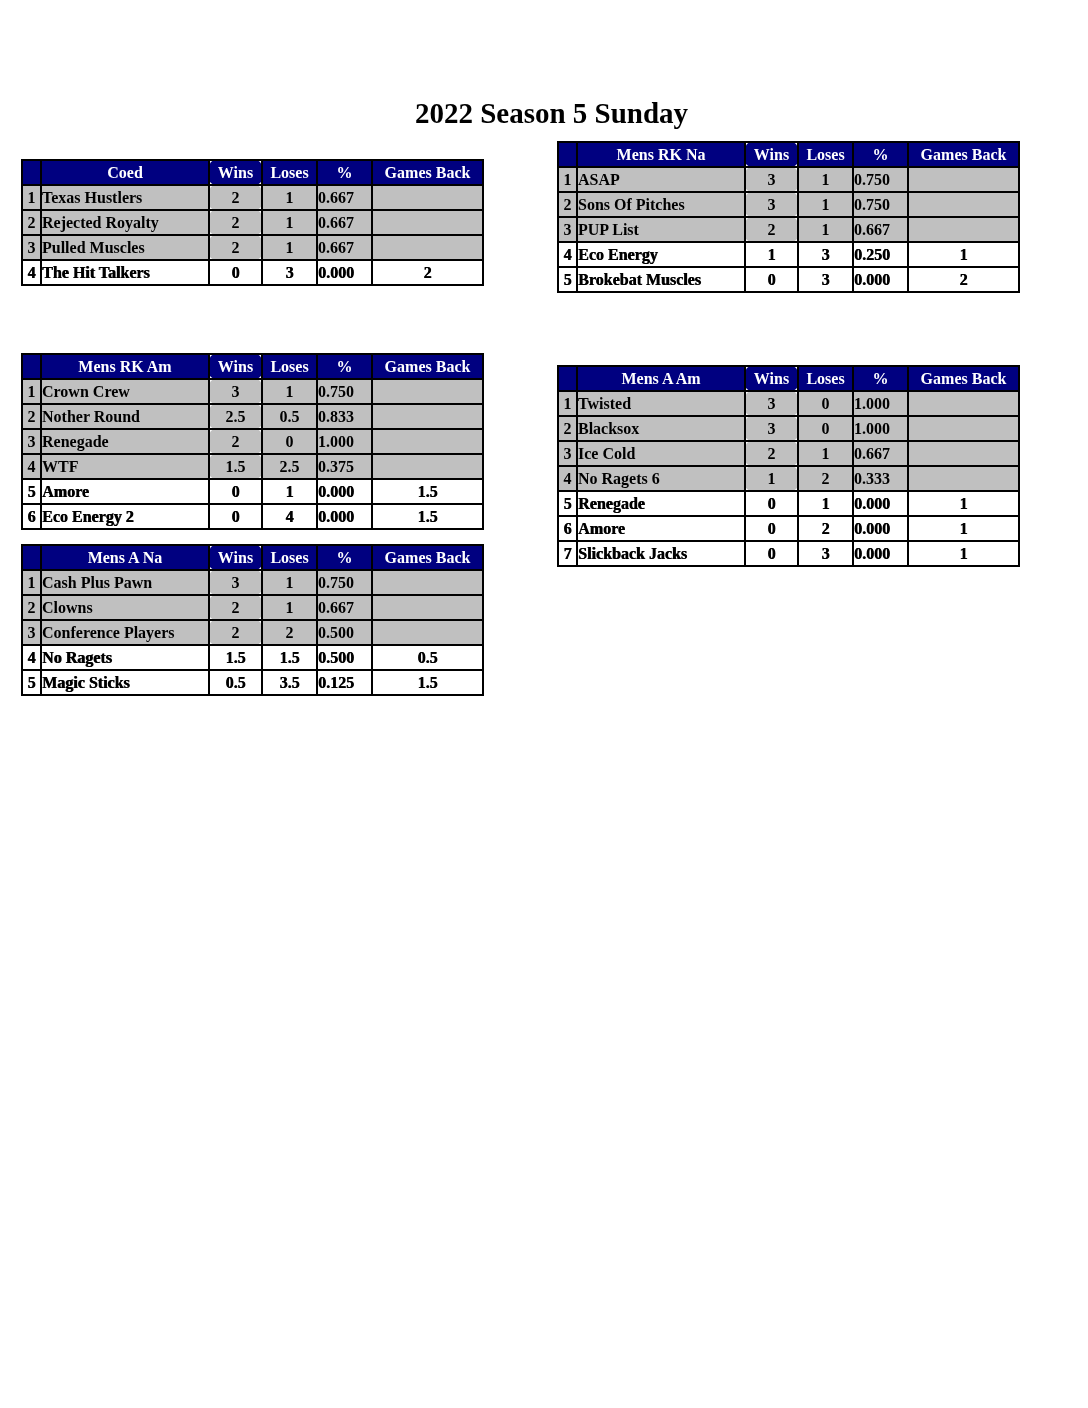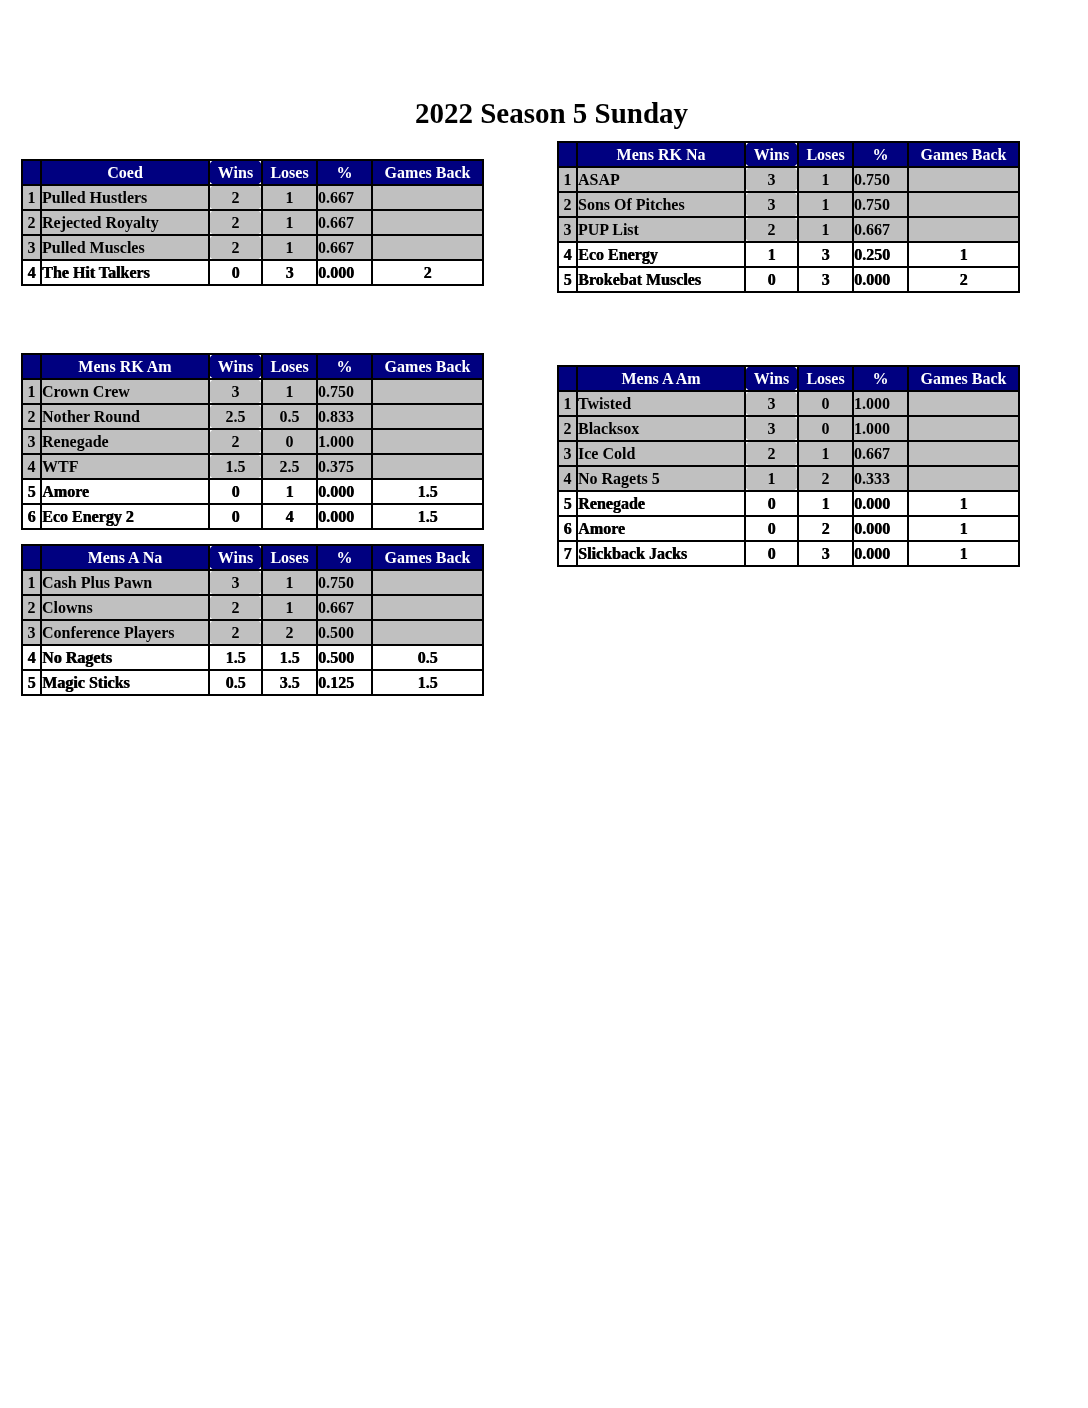--- a/index.html
+++ b/index.html
@@ -69,21 +69,21 @@
       <th class="c-team">Coed</th>
       <th class="c-wins">Wins</th>
       <th class="c-loses">Loses</th>
       <th class="c-pct">%</th>
       <th class="c-gb">Games Back</th>
     </tr>
   </thead>
   <tbody>
       <tr class="reg">
         <td class="c-rank">1</td>
-        <td class="c-team">Pulled Hustlers</td>
+        <td class="c-team">Texas Hustlers</td>
         <td class="c-wins">2</td>
         <td class="c-loses">1</td>
         <td class="c-pct">0.667</td>
         <td class="c-gb"></td>
       </tr>
       <tr class="reg">
         <td class="c-rank">2</td>
         <td class="c-team">Rejected Royalty</td>
         <td class="c-wins">2</td>
         <td class="c-loses">1</td>
@@ -258,21 +258,21 @@
       <tr class="reg">
         <td class="c-rank">3</td>
         <td class="c-team">Ice Cold</td>
         <td class="c-wins">2</td>
         <td class="c-loses">1</td>
         <td class="c-pct">0.667</td>
         <td class="c-gb"></td>
       </tr>
       <tr class="reg">
         <td class="c-rank">4</td>
-        <td class="c-team">No Ragets 5</td>
+        <td class="c-team">No Ragets 6</td>
         <td class="c-wins">1</td>
         <td class="c-loses">2</td>
         <td class="c-pct">0.333</td>
         <td class="c-gb"></td>
       </tr>
       <tr class="hl">
         <td class="c-rank">5</td>
         <td class="c-team">Renegade</td>
         <td class="c-wins">0</td>
         <td class="c-loses">1</td>

